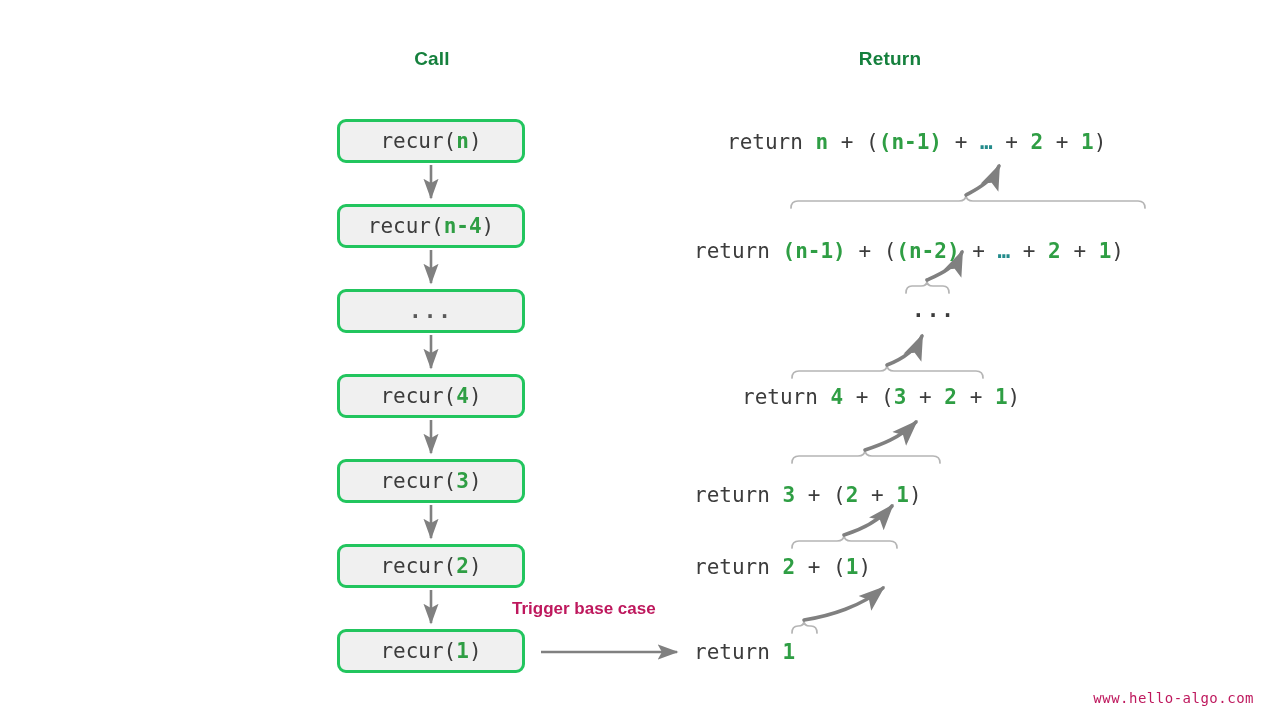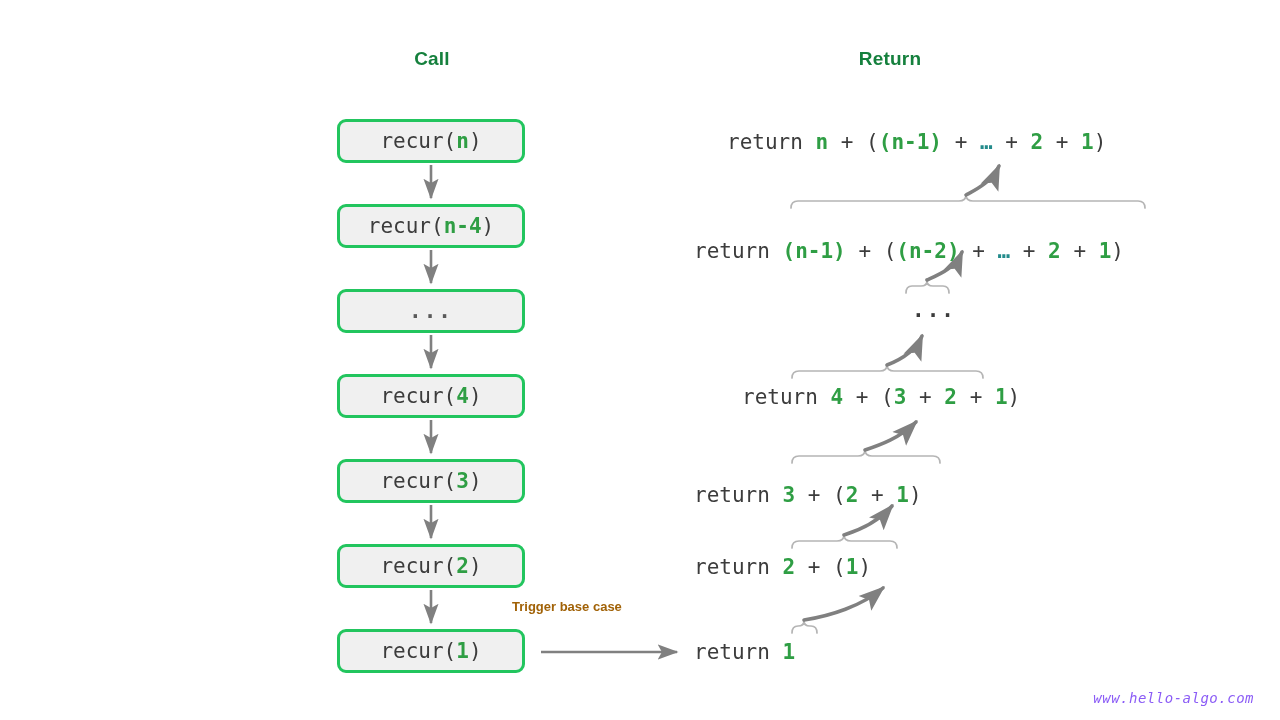--- a/index.html
+++ b/index.html
@@ -76,35 +76,34 @@
     font-weight: bold;
     color: #3c3c3c;
     letter-spacing: 2px;
     white-space: nowrap;
   }
 
   .trigger-label {
     position: absolute;
     font-family: "Liberation Sans", sans-serif;
     font-weight: bold;
-    font-size: 13px;
-    color: #a16207;
+    font-size: 17px;
+    color: #be185d;
     white-space: nowrap;
   }
 
   #watermark {
     position: absolute;
     right: 26px;
     bottom: 14px;
     font-family: "DejaVu Sans Mono", monospace;
     font-size: 14px;
-    color: #8b5cf6;
+    color: #be185d;
     letter-spacing: 0.5px;
     white-space: nowrap;
-    font-style: italic;
   }
 
   svg#vectors {
     position: absolute;
     left: 0; top: 0;
     width: 1280px;
     height: 720px;
     pointer-events: none;
   }
 </style>

